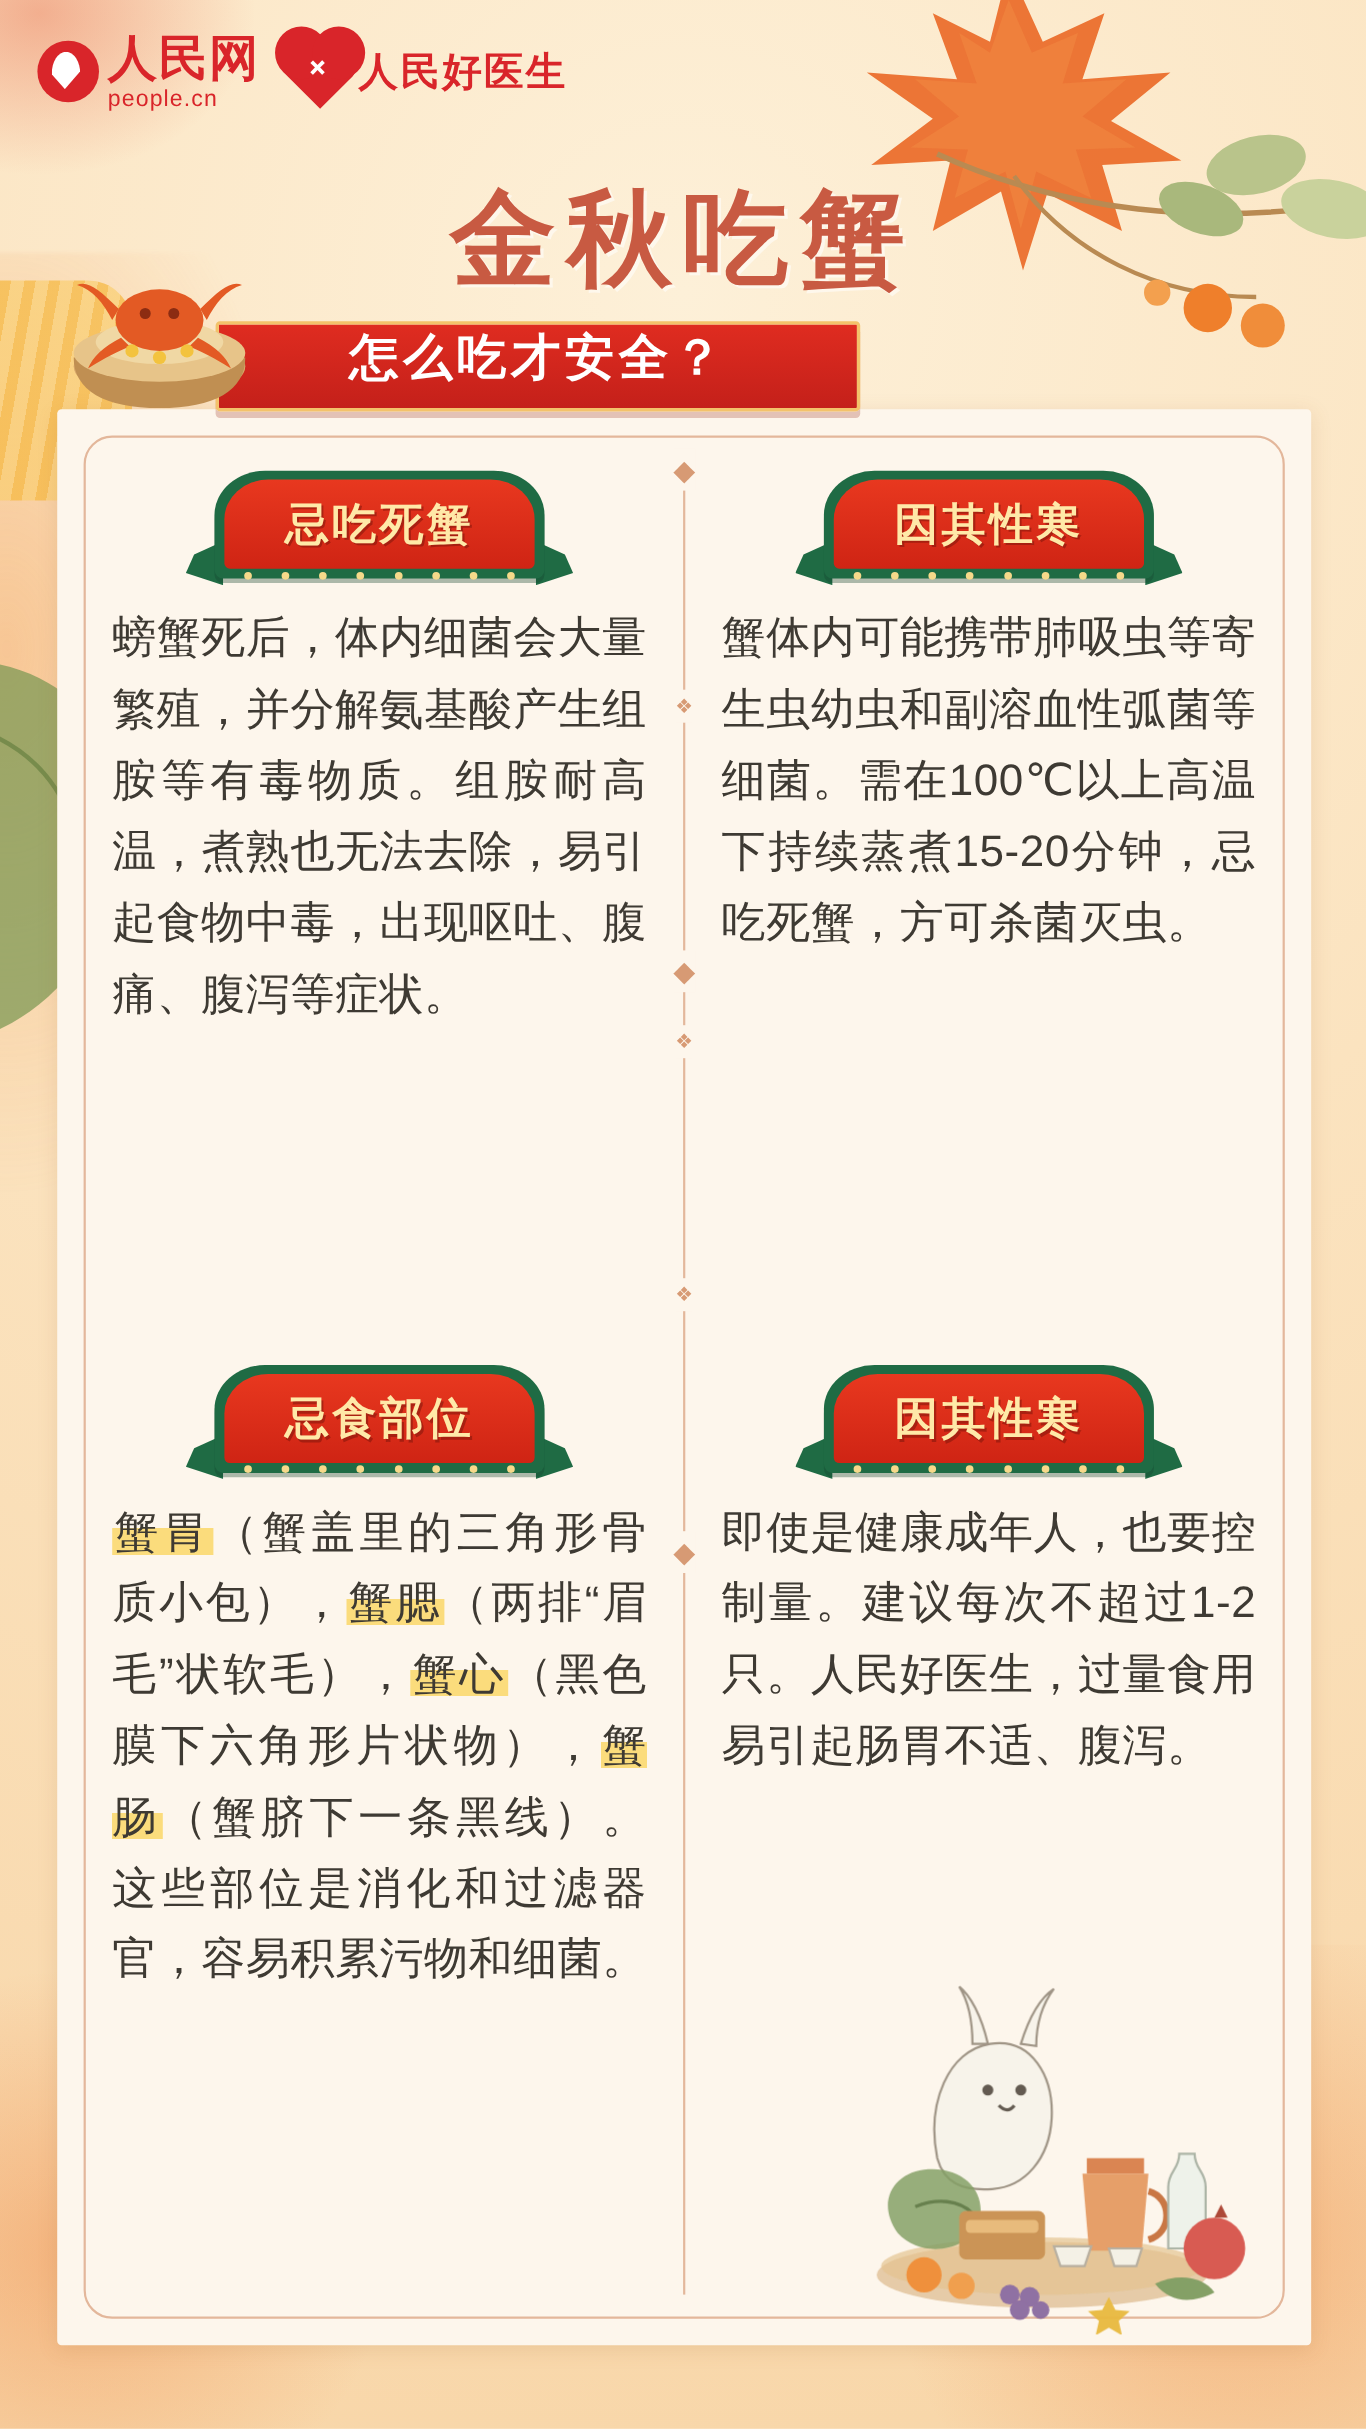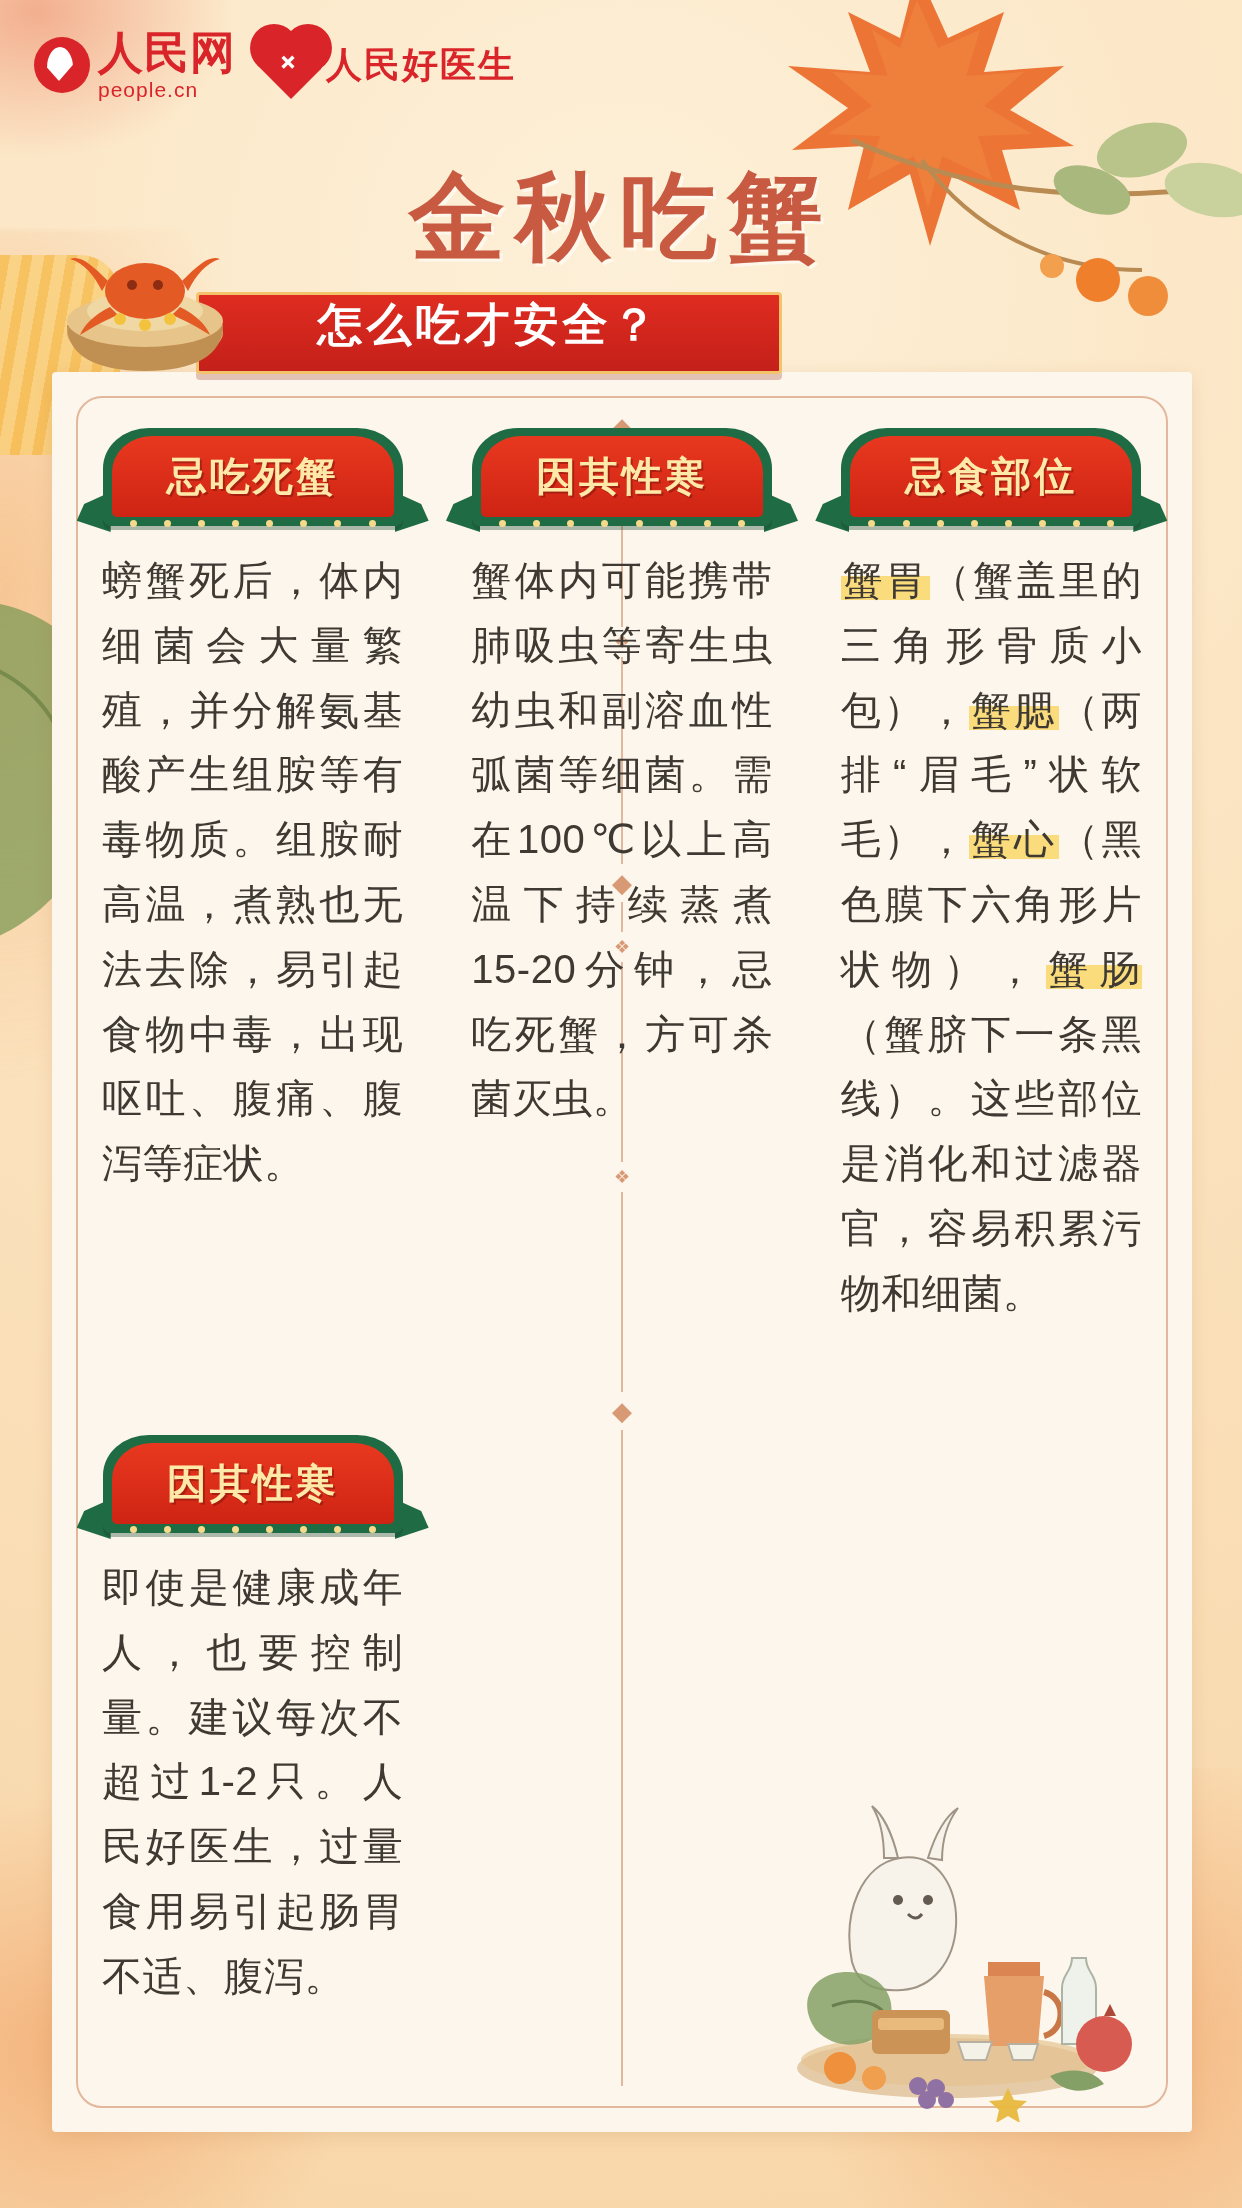--- a/index.html
+++ b/index.html
@@ -245,21 +245,21 @@
   .d2 { top: 255px; font-size: 18px; }
   .d3 { top: 492px; }
   .d4 { top: 560px; font-size: 18px; }
   .d5 { top: 790px; font-size: 18px; }
   .d6 { top: 1020px; }
 
   .grid {
     position: absolute;
     inset: 46px 44px 44px 44px;
     display: grid;
-    grid-template-columns: 1fr 1fr 1fr;
+    grid-template-columns: 1fr 1fr;
     grid-template-rows: auto auto;
     column-gap: 56px;
     row-gap: 20px;
   }
   .cell { position: relative; }
 
   
   .sec-banner {
     width: 300px;
     height: 98px;

